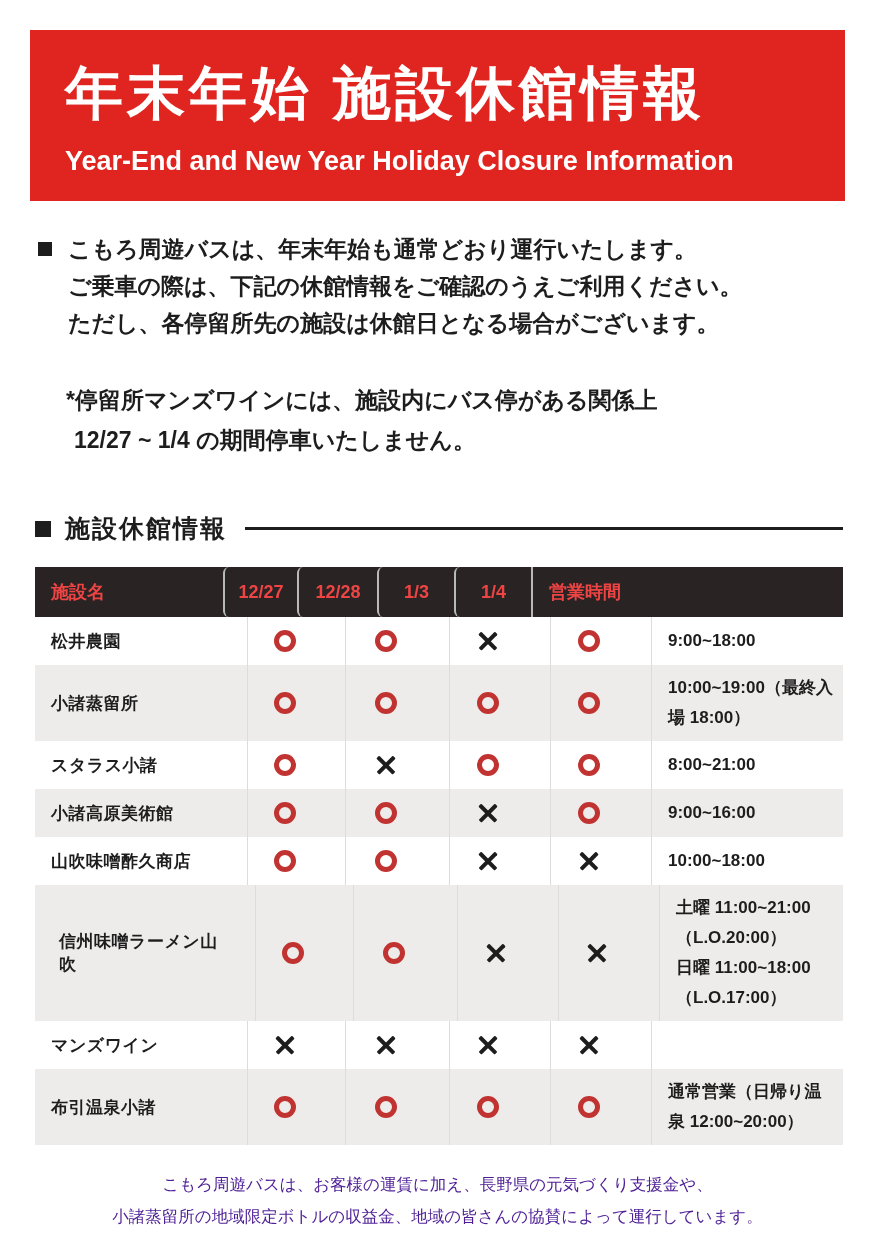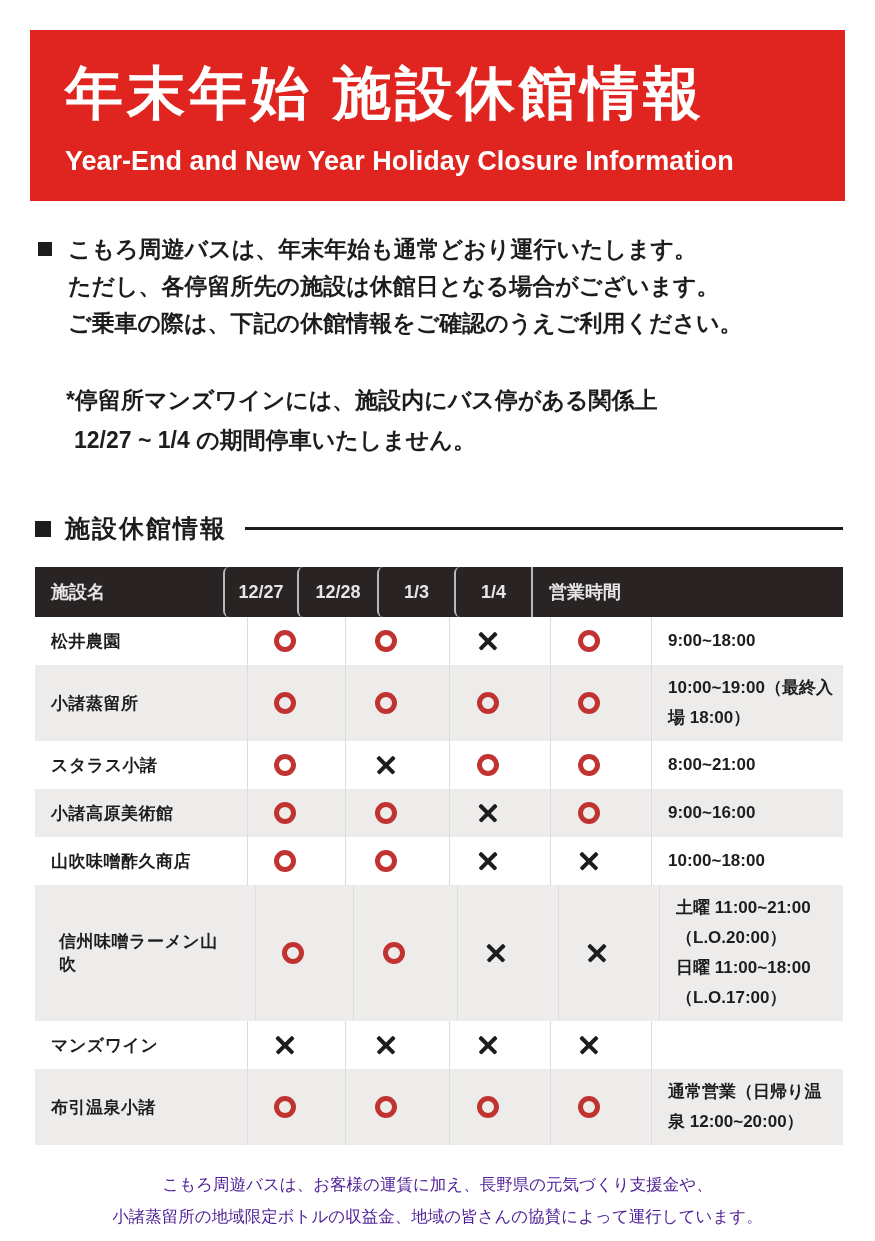--- a/index.html
+++ b/index.html
@@ -91,21 +91,21 @@
   .tbl {
     margin: 22px 32px 0 35px;
     width: 808px;
   }
   .tr, .thead {
     display: grid;
     grid-template-columns: 188px 74px 80px 77px 77px 1fr;
   }
   .thead {
     background: #292323;
-    color: #e5e5e5;
+    color: #ef4444;
     height: 50px;
   }
   .thead .th {
     display: flex;
     align-items: center;
     font-size: 18px;
     font-weight: 700;
     padding-left: 16px;
     border-left: 2px solid #b9b9b9;
   }
@@ -184,22 +184,22 @@
   <div class="banner">
     <div class="banner-title">年末年始 施設休館情報</div>
     <div class="banner-subtitle">Year-End and New Year Holiday Closure Information</div>
   </div>
 
   <div class="intro">
     <div class="intro-first">
       <span class="sq-bullet"></span>
       <span>こもろ周遊バスは、年末年始も通常どおり運行いたします。</span>
     </div>
+    <div class="intro-rest">ご乗車の際は、下記の休館情報をご確認のうえご利用ください。</div>
     <div class="intro-rest">ただし、各停留所先の施設は休館日となる場合がございます。</div>
-    <div class="intro-rest">ご乗車の際は、下記の休館情報をご確認のうえご利用ください。</div>
   </div>
 
   <div class="note">
     <div>*停留所マンズワインには、施設内にバス停がある関係上</div>
     <div class="note-line2">12/27 ~ 1/4 の期間停車いたしません。</div>
   </div>
 
   <div class="section-head">
     <span class="sq-bullet2"></span>
     <span class="section-title">施設休館情報</span>

